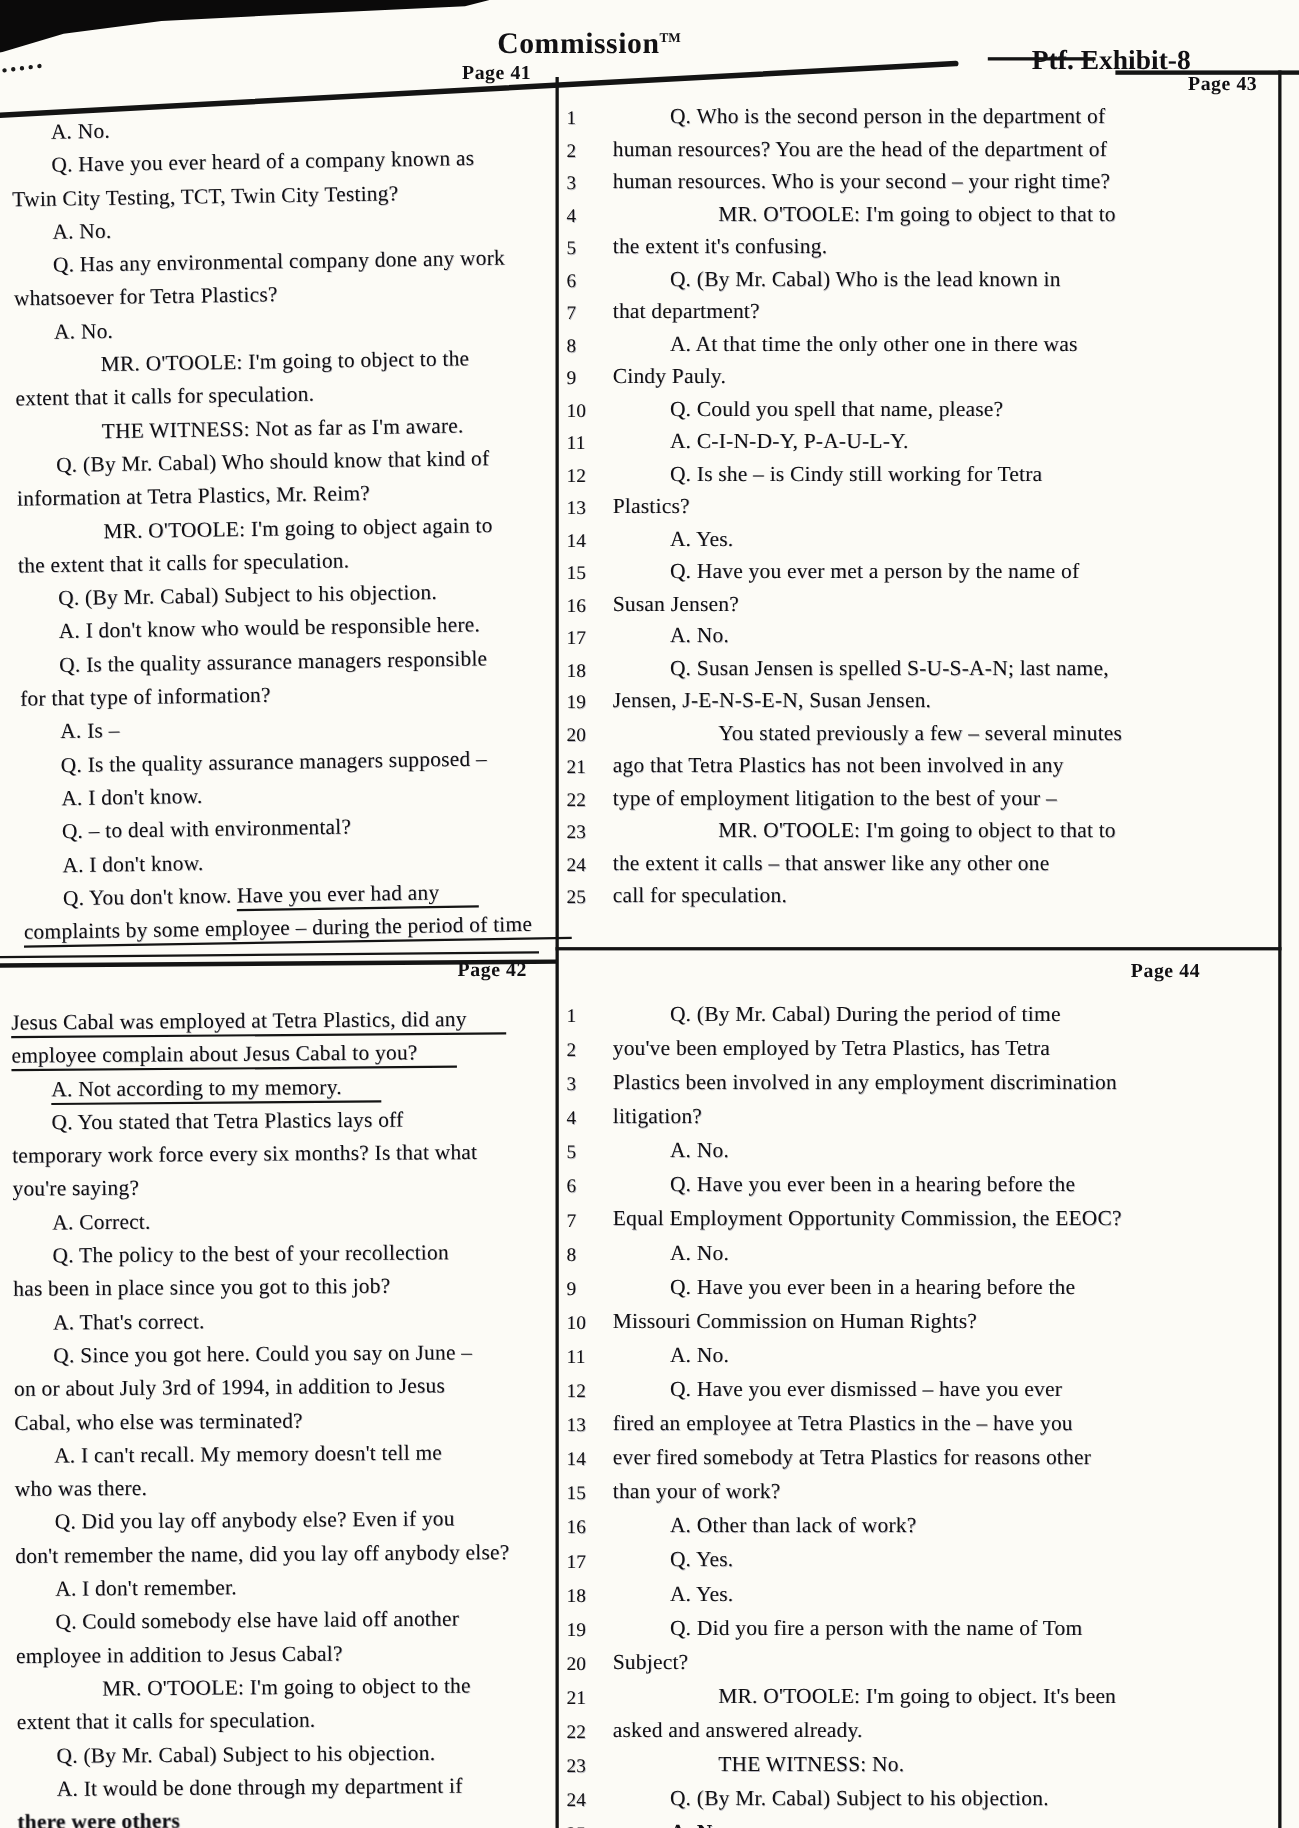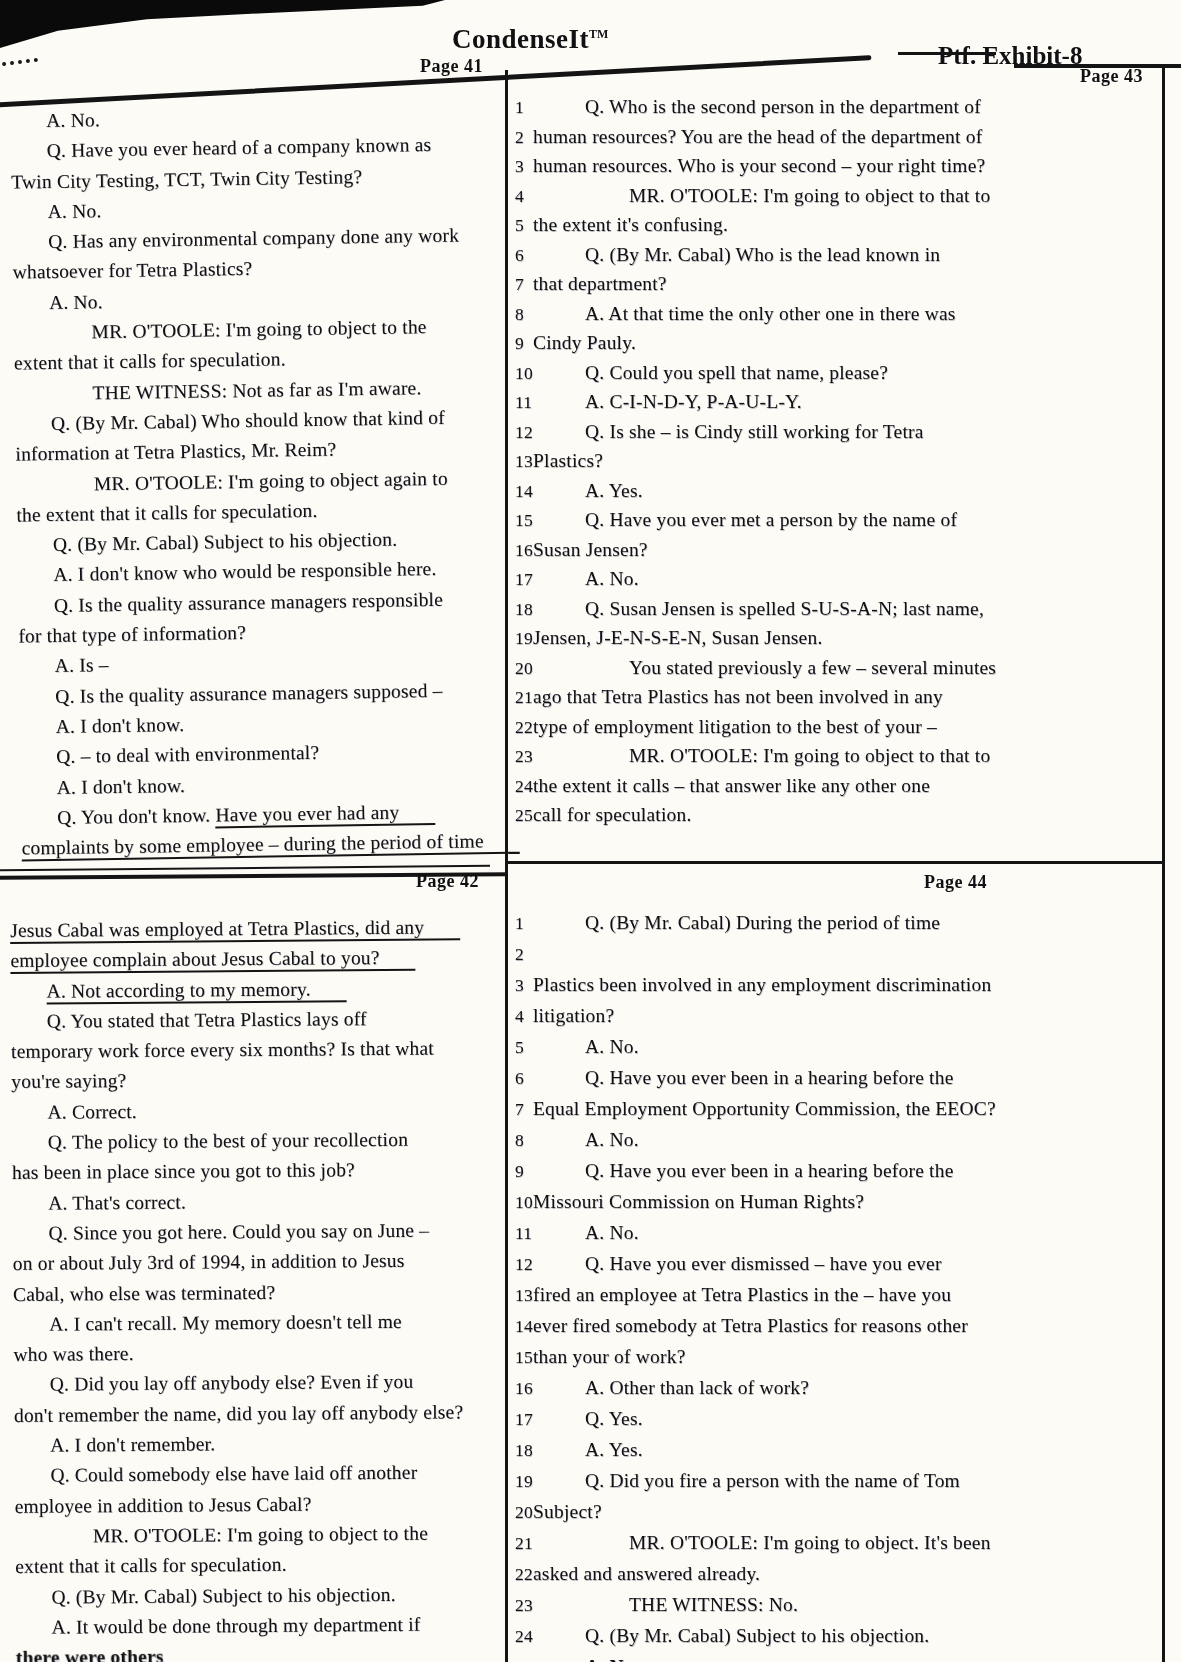--- a/index.html
+++ b/index.html
@@ -29,50 +29,50 @@
   .divider-v { top:70px; left:505px; width:3px; height:1592px; }
   .border-right { top:64px; left:1162px; width:3px; height:1598px; }
   .pagebreak-left { top:874px; left:0; width:507px; height:4px; transform:rotate(-0.4deg); }
   .pagebreak-left-thin { top:867px; left:0; width:490px; height:2px; transform:rotate(-0.5deg); }
   .pagebreak-right { top:861px; left:505px; width:660px; height:3px; }
   
   .page-label { position:absolute; font-size:18px; font-weight:bold; letter-spacing:0.5px; }
   .label-41 { top:56px; left:420px; }
   .label-43 { top:66px; left:1080px; }
   .label-42 { top:871px; left:416px; }
-  .label-44 { top:872px; left:924px; }
+  .label-44 { top:872px; left:1028px; }
   
   .lines-block { position:absolute; }
   .lb-41 { top:106px; left:0; width:505px; transform:rotate(-0.9deg); transform-origin:60% top; }
   .lb-42 { top:918px; left:0; width:505px; transform:rotate(-0.45deg); transform-origin:center top; }
   .lb-43 { top:96px;  left:505px; width:657px; }
   .lb-44 { top:912px; left:505px; width:657px; }
   .line { position:relative; white-space:nowrap; letter-spacing:0.2px;
           text-shadow:0.6px 0.5px 0 rgba(25,25,70,0.30); }
   .lb-41 .line, .lb-42 .line { height:30.3px; font-size:19.5px; }
   .lb-43 .line { height:29.5px; font-size:19.5px; }
   .lb-44 .line { height:31px;  font-size:19.5px; }
   .num { position:absolute; left:10px; top:1px; width:40px; font-size:17.5px; }
   .txt { display:block; }
   .lb-41 .txt, .lb-42 .txt { margin-left:10px; }
-  .lb-43 .txt, .lb-44 .txt { margin-left:28px; }
+  .lb-43 .txt, .lb-44 .txt { margin-left:52px; }
   .lb-41 .i1 .txt, .lb-42 .i1 .txt { text-indent:36px; }
   .lb-41 .i2 .txt, .lb-42 .i2 .txt { text-indent:78px; }
   .lb-43 .i1 .txt, .lb-44 .i1 .txt { text-indent:52px; }
   .lb-43 .i2 .txt, .lb-44 .i2 .txt { text-indent:96px; }
   .u { border-bottom:2.5px solid #141414; padding-bottom:1px; padding-right:36px; }
   .cut { filter:blur(0.7px); font-weight:bold; }
 </style>
 </head>
 <body>
 
 <div class="artifact-top"></div>
 <div class="artifact-dashes"></div>
 
-<div class="brand"><span>CondenseIt</span><sup>TM</sup></div>
+<div class="brand"><span>Commission</span><sup>TM</sup></div>
 <div class="exhibit">Ptf. Exhibit-8</div>
 
 <div class="rule rule-main"></div>
 <div class="rule rule-seg2"></div>
 <div class="rule rule-seg3"></div>
 <div class="rule divider-v"></div>
 <div class="rule border-right"></div>
 <div class="rule pagebreak-left-thin"></div>
 <div class="rule pagebreak-left"></div>
 <div class="rule pagebreak-right"></div>
@@ -338,20 +338,21 @@
       <span class="txt">call for speculation.</span>
     </div>
   </div>
 <div class="lines-block lb-44">
     <div class="line i1">
       <span class="num">1</span>
       <span class="txt">Q.  (By Mr. Cabal)  During the period of time</span>
     </div>
     <div class="line i0">
       <span class="num">2</span>
+      <span class="txt">you've been employed by Tetra Plastics, has Tetra</span>
     </div>
     <div class="line i0">
       <span class="num">3</span>
       <span class="txt">Plastics been involved in any employment discrimination</span>
     </div>
     <div class="line i0">
       <span class="num">4</span>
       <span class="txt">litigation?</span>
     </div>
     <div class="line i1">

